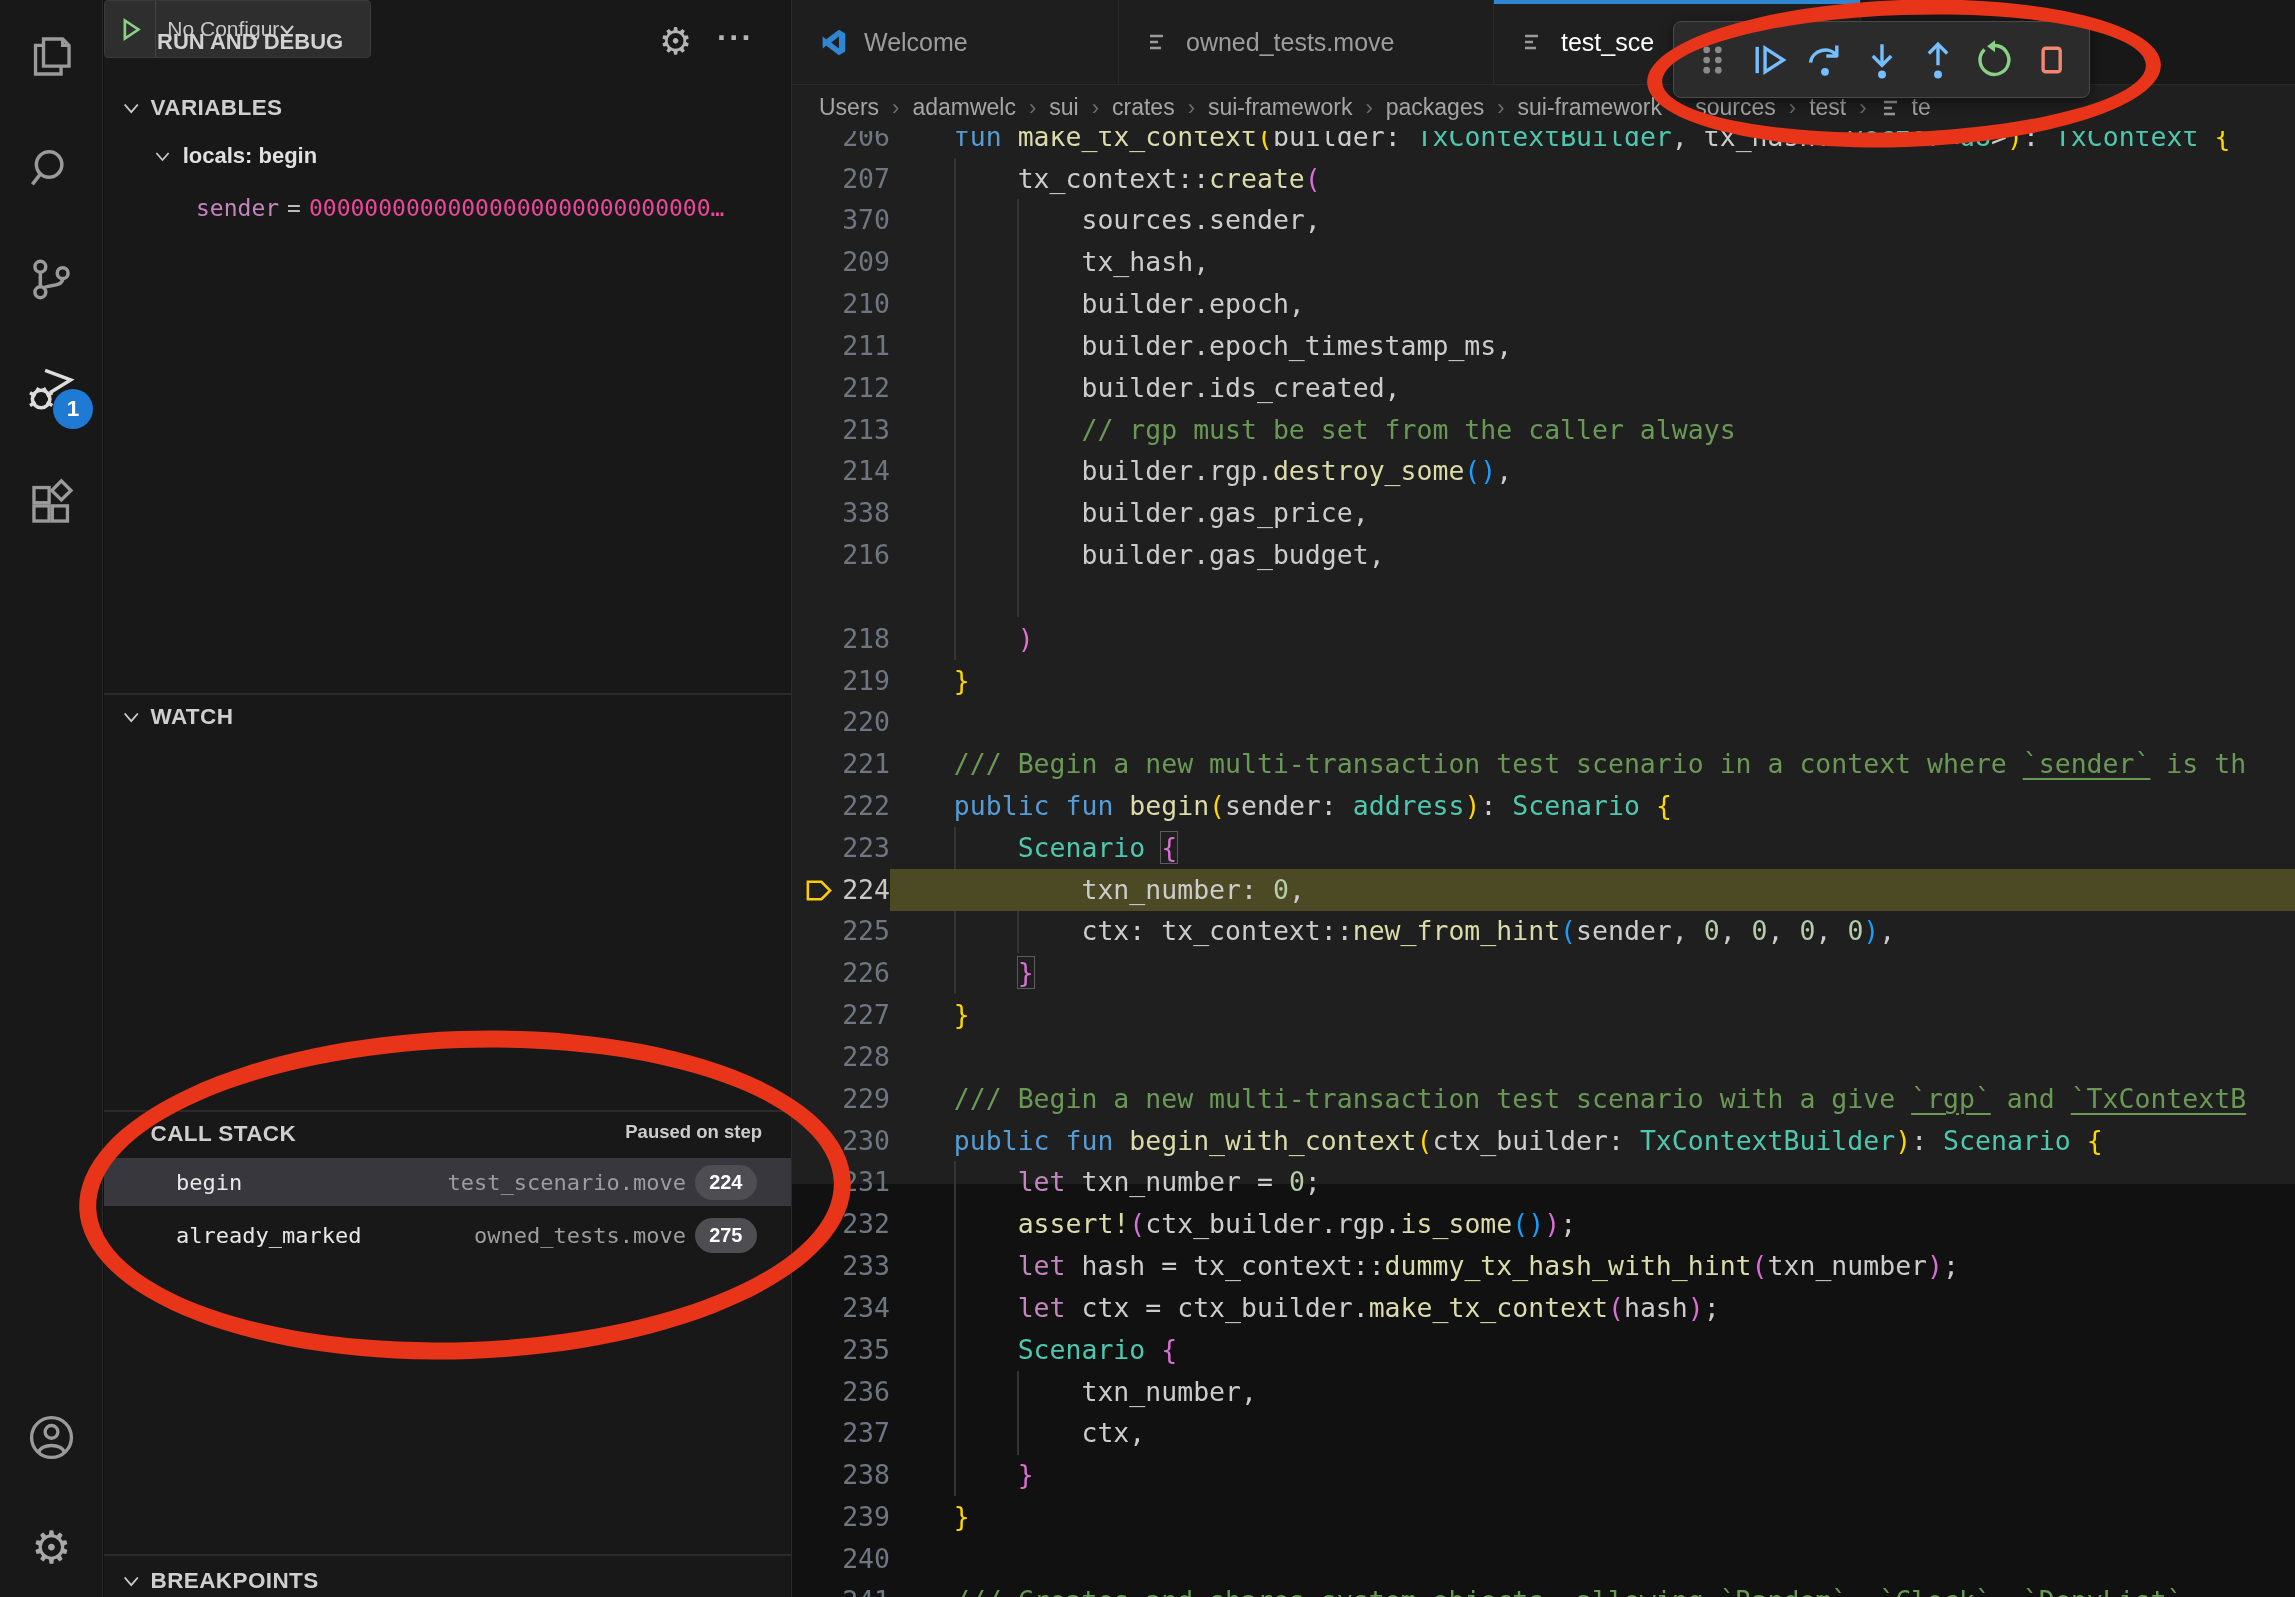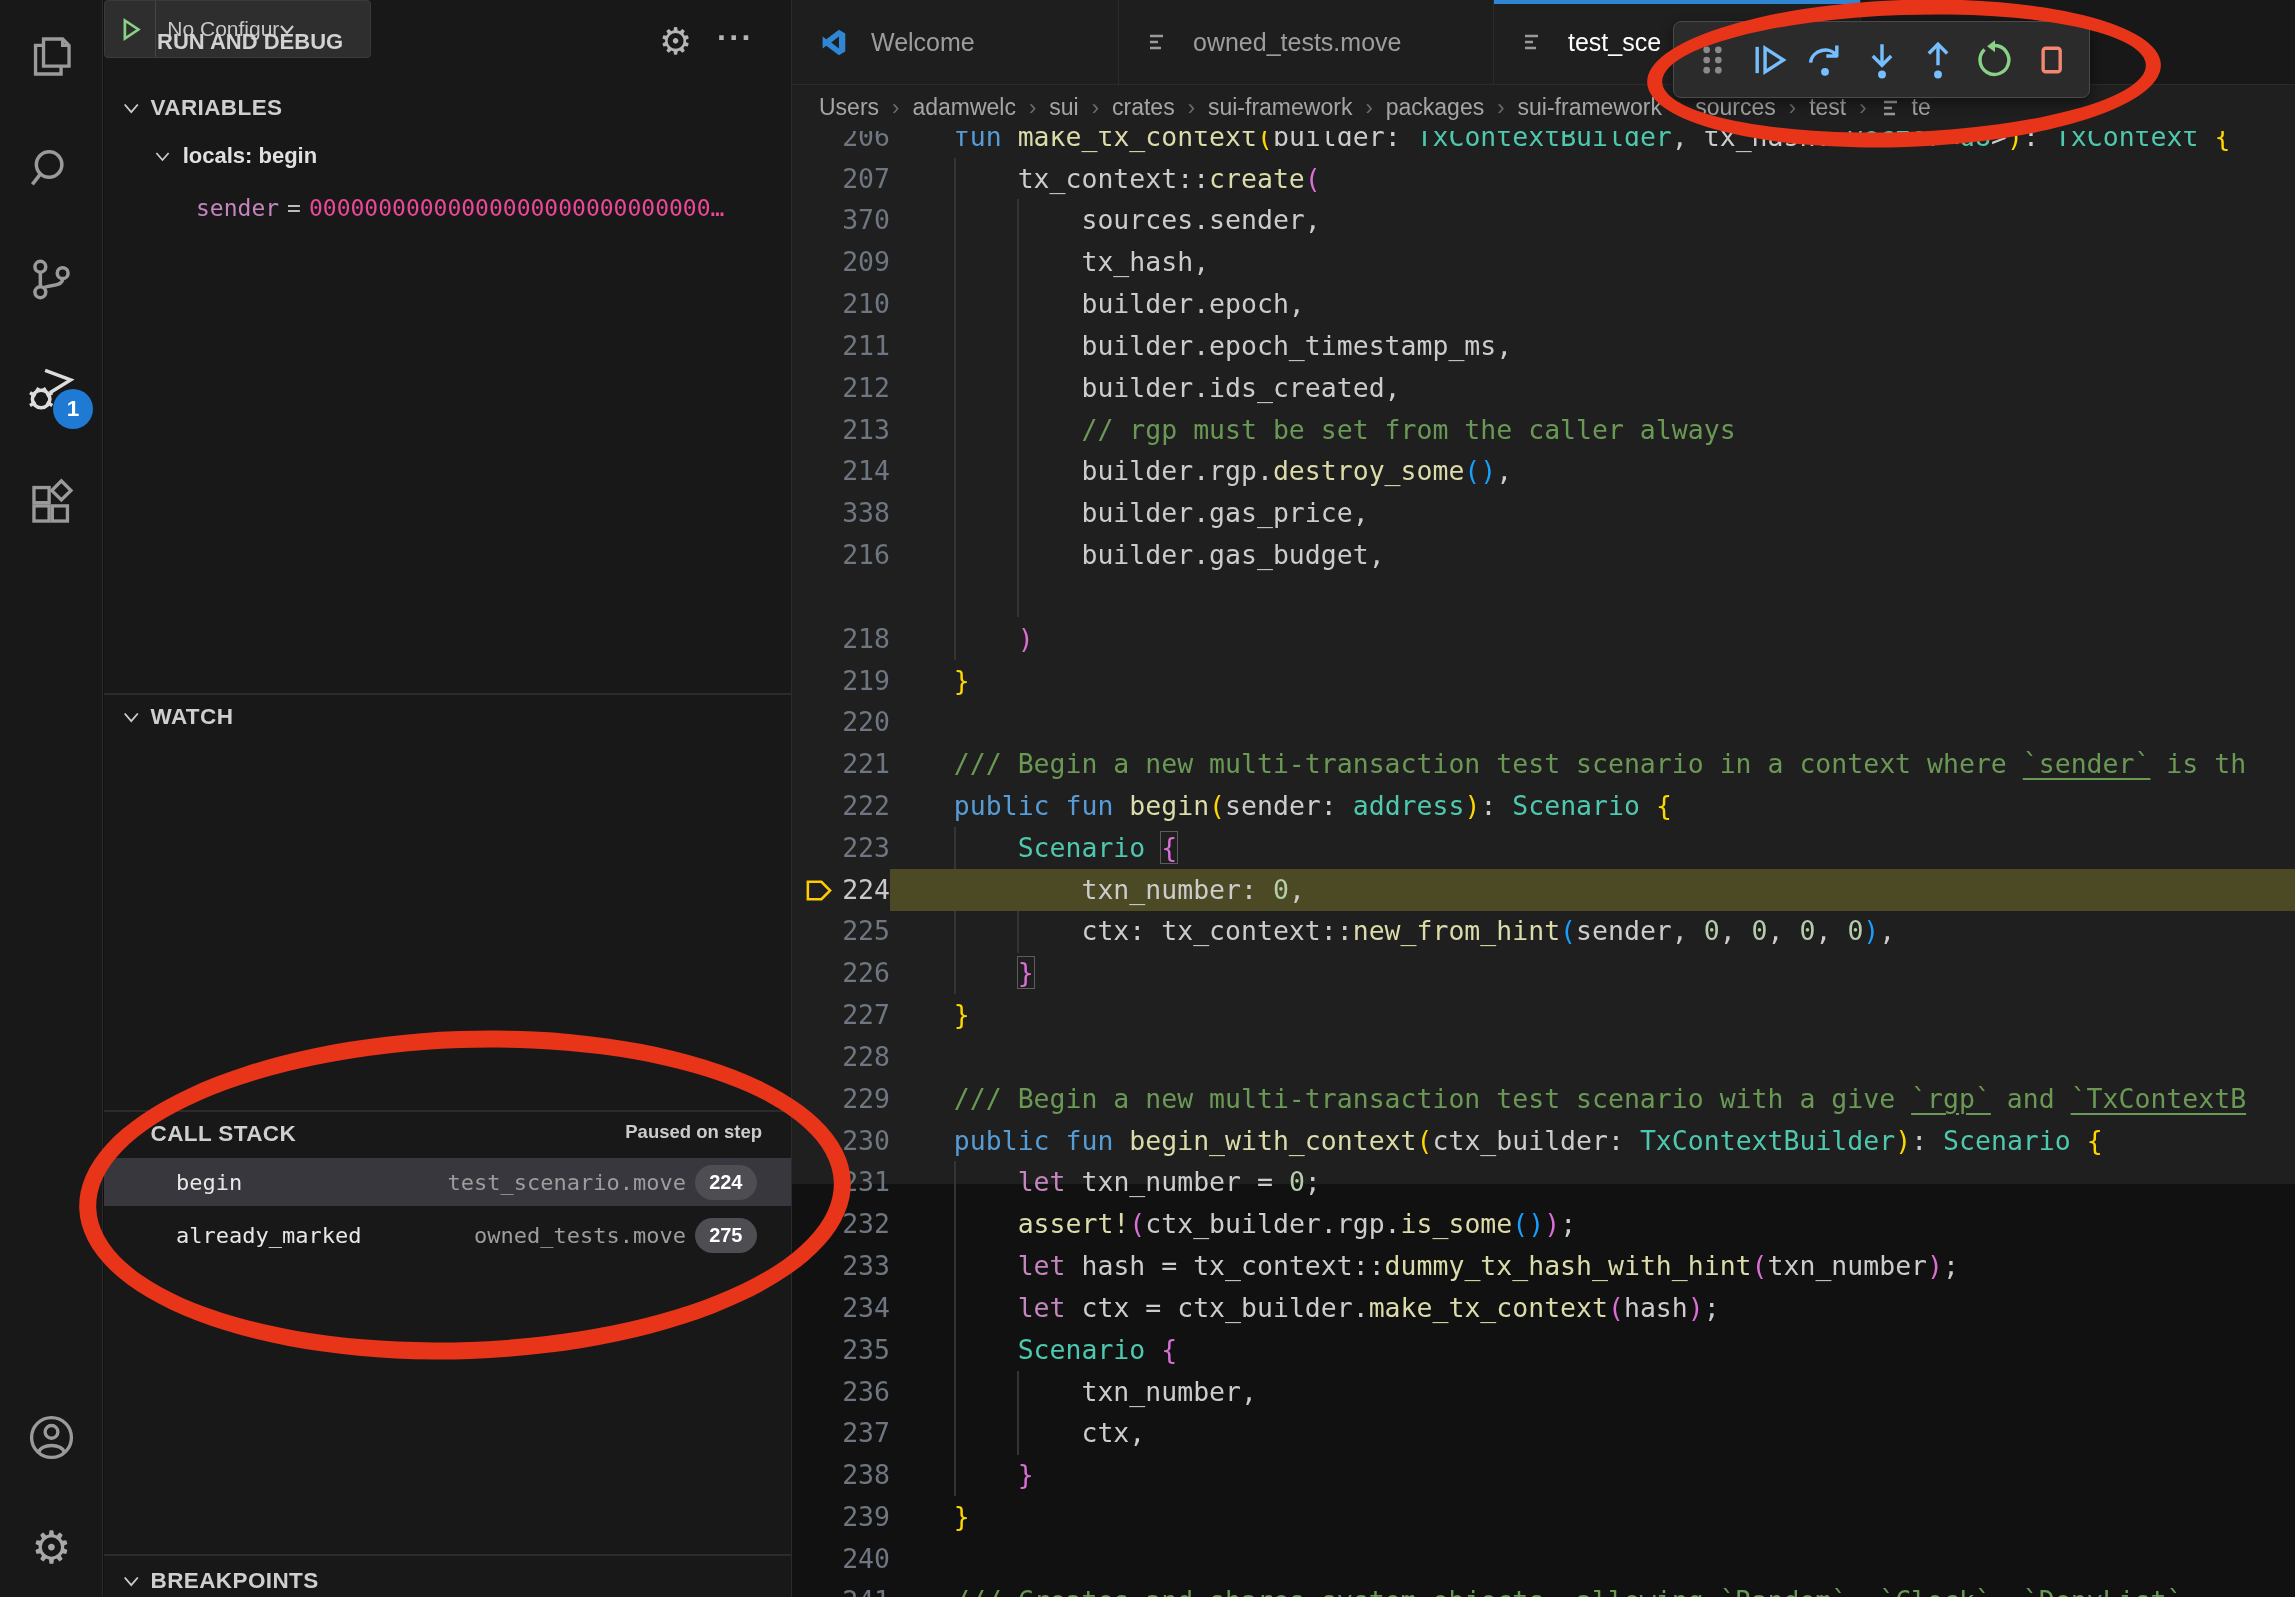--- a/index.html
+++ b/index.html
@@ -60,21 +60,21 @@
   .lcode{position:relative;}
   .tk-v{color:#cccccc}.tk-k{color:#569cd6}.tk-f{color:#dcdcaa}.tk-t{color:#4ec9b0}
   .tk-n{color:#b5cea8}.tk-c{color:#6a9955}.tk-u{color:#6a9955;text-decoration:underline;text-underline-offset:4.8px;}
   .tk-l{color:#c586c0}.tk-y{color:#ffd700}.tk-p{color:#da70d6}.tk-b{color:#179fff}
   .tk-m{color:#da70d6;outline:1.6px solid #5c5c5c;outline-offset:0.8px;}
   .frame-marker{position:absolute;left:11.3px;top:6.4px;}
 
   
   #tabbar{position:absolute;left:792px;top:0;width:1503px;height:84px;background:#181818;
           border-bottom:0.8px solid #2b2b2b;display:flex;z-index:3;}
-  .tab{height:84px;display:flex;align-items:center;gap:23px;padding:0 27px;box-sizing:border-box;
+  .tab{height:84px;display:flex;align-items:center;gap:16px;padding:0 27px;box-sizing:border-box;
        border-right:0.8px solid #2b2b2b;font-size:25px;color:#9d9d9d;background:#1e1e1e;position:relative;
        white-space:nowrap;overflow:hidden;}
   .tab.active{background:#1f1f1f;color:#ffffff;}
   .tab.active::before{content:"";position:absolute;left:0;top:0;width:100%;height:4px;background:#2f86d2;}
 
   
   #breadcrumb{position:absolute;left:792px;top:84px;width:1503px;height:47px;background:#1f1f1f;
               display:flex;align-items:center;z-index:2;font-size:23px;color:#a5a5a5;white-space:nowrap;
               overflow:hidden;padding-left:27px;box-sizing:border-box;}
   .bc-sep{color:#6d6d6d;padding:0 13px;font-size:22px;}

